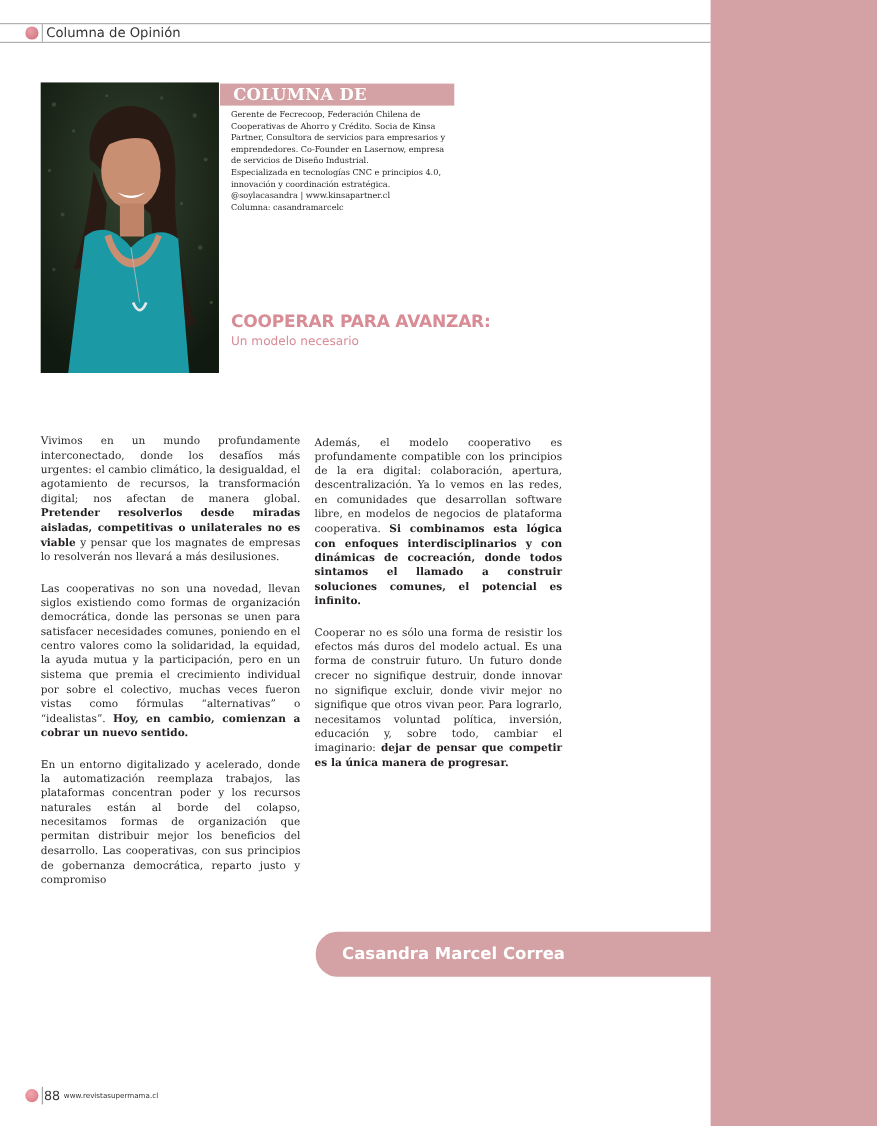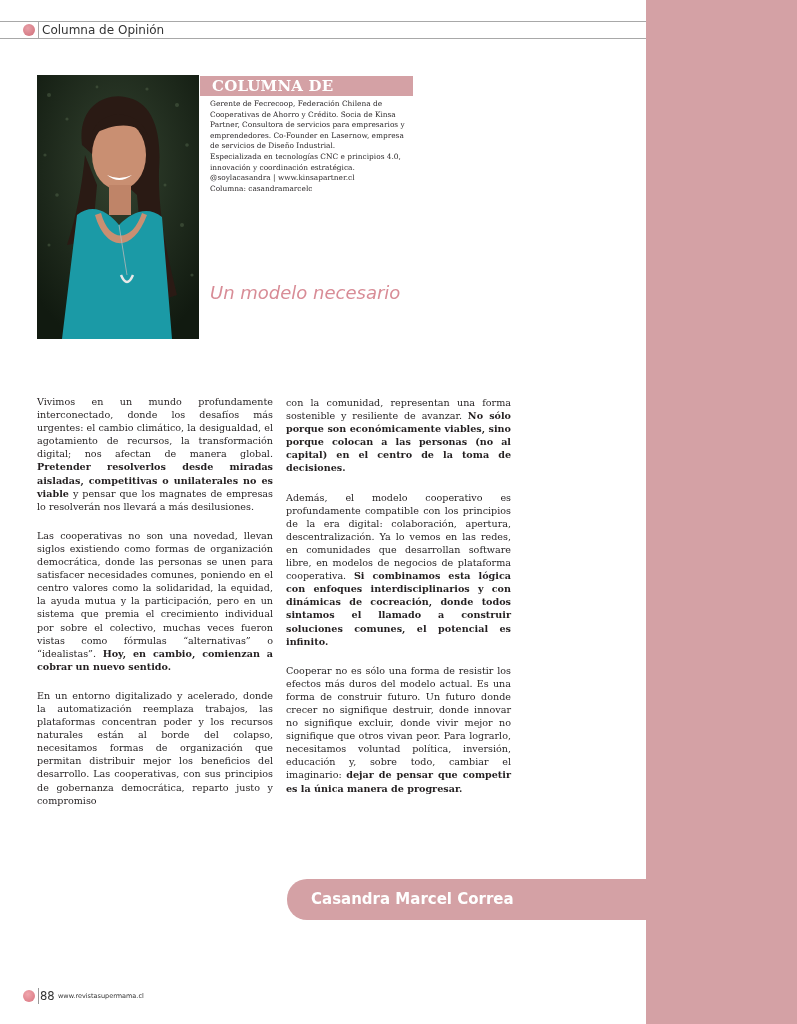--- a/index.html
+++ b/index.html
@@ -43,32 +43,32 @@
     .bio {
       position: absolute; left: 210px; top: 99px; width: 215px;
       font-size: 7.4px; line-height: 10.6px; color: #231f20;
     }
     .bio div { white-space: nowrap; }
     .headline {
       position: absolute; left: 210px; top: 283px; width: 260px;
       font-family: "DejaVu Sans", sans-serif; color: #d88c96;
     }
     .headline .kicker { font-weight: bold; font-size: 15.5px; line-height: 18px; letter-spacing: -0.2px; }
-    .headline .sub { font-size: 18px; line-height: 20px; font-style: italic; }
+    .headline .sub { font-size: 11px; line-height: 20px; }
     .col {
       position: absolute; font-size: 9.6px; line-height: 13.1px; text-align: justify;
       color: #231f20;
     }
     .col p { margin: 16px 0 13px 0; }
     .col b { font-weight: bold; }
     .col1 { left: 37px; top: 379px; width: 236px; }
     .col2 { left: 286px; top: 380px; width: 225px; }
     .author-banner {
       position: absolute; left: 287px; top: 847px; width: 360px; height: 41px;
-      background: #d4a1a5; border-radius: 20px 0 0 20px; margin-top: 32px;
+      background: #d4a1a5; border-radius: 20px 0 0 20px;
     }
     .author-name {
       position: absolute; left: 24px; top: 0; line-height: 41px;
       font-family: "DejaVu Sans", sans-serif; font-weight: bold; font-size: 15px; color: #fff;
     }
     .footer {
       position: absolute; left: 23px; top: 988px; height: 16px;
     }
     .footer-dot {
       position: absolute; left: 0; top: 2px; width: 12px; height: 12px; border-radius: 50%;
@@ -139,31 +139,31 @@
   <div>Partner, Consultora de servicios para empresarios y</div>
   <div>emprendedores.  Co-Founder en Lasernow, empresa</div>
   <div>de servicios de Diseño Industrial.</div>
   <div>Especializada en tecnologías CNC e principios 4.0,</div>
   <div>innovación y coordinación estratégica.</div>
   <div>@soylacasandra | www.kinsapartner.cl</div>
   <div>Columna: casandramarcelc</div>
 </div>
 
 <div class="headline">
+  <div class="kicker">COOPERAR PARA AVANZAR:</div>
   <div class="sub">Un modelo necesario</div>
 </div>
 
 <div class="col col1">
   <p><span>Vivimos en un mundo profundamente interconectado, donde los desafíos más urgentes: el cambio climático, la desigualdad, el agotamiento de recursos, la transformación digital; nos afectan de manera global. </span><b>Pretender resolverlos desde miradas aisladas, competitivas o unilaterales no es viable</b><span> y pensar que los magnates de empresas lo resolverán nos llevará a más desilusiones.</span></p>
   <p><span>Las cooperativas no son una novedad, llevan siglos existiendo como formas de organización democrática, donde las personas se unen para satisfacer necesidades comunes, poniendo en el centro valores como la solidaridad, la equidad, la ayuda mutua y la participación, pero en un sistema que premia el crecimiento individual por sobre el colectivo, muchas veces fueron vistas como fórmulas “alternativas” o “idealistas”. </span><b>Hoy, en cambio, comienzan a cobrar un nuevo sentido.</b></p>
   <p><span>En un entorno digitalizado y acelerado, donde la automatización reemplaza trabajos, las plataformas concentran poder y los recursos naturales están al borde del colapso, necesitamos formas de organización que permitan distribuir mejor los beneficios del desarrollo. Las cooperativas, con sus principios de gobernanza democrática, reparto justo y compromiso</span></p>
 </div>
 
 <div class="col col2">
-  <p><span>con la comunidad, representan una forma sostenible y resiliente de avanzar. </span><b>No sólo porque son económicamente viables, sino porque colocan a las personas (no al capital) en el centro de la toma de decisiones.</b></p>
   <p><span>Además, el modelo cooperativo es profundamente compatible con los principios de la era digital: colaboración, apertura, descentralización. Ya lo vemos en las redes, en comunidades que desarrollan software libre, en modelos de negocios de plataforma cooperativa. </span><b>Si combinamos esta lógica con enfoques interdisciplinarios y con dinámicas de cocreación, donde todos sintamos el llamado a construir soluciones comunes, el potencial es infinito.</b></p>
   <p><span>Cooperar no es sólo una forma de resistir los efectos más duros del modelo actual. Es una forma de construir futuro. Un futuro donde crecer no signifique destruir, donde innovar no signifique excluir, donde vivir mejor no signifique que otros vivan peor. Para lograrlo, necesitamos voluntad política, inversión, educación y, sobre todo, cambiar el imaginario: </span><b>dejar de pensar que competir es la única manera de progresar.</b></p>
 </div>
 
 <div class="author-banner">
   <span class="author-name">Casandra Marcel Correa</span>
 </div>
 
 <div class="footer">
   <span class="footer-dot"></span>

